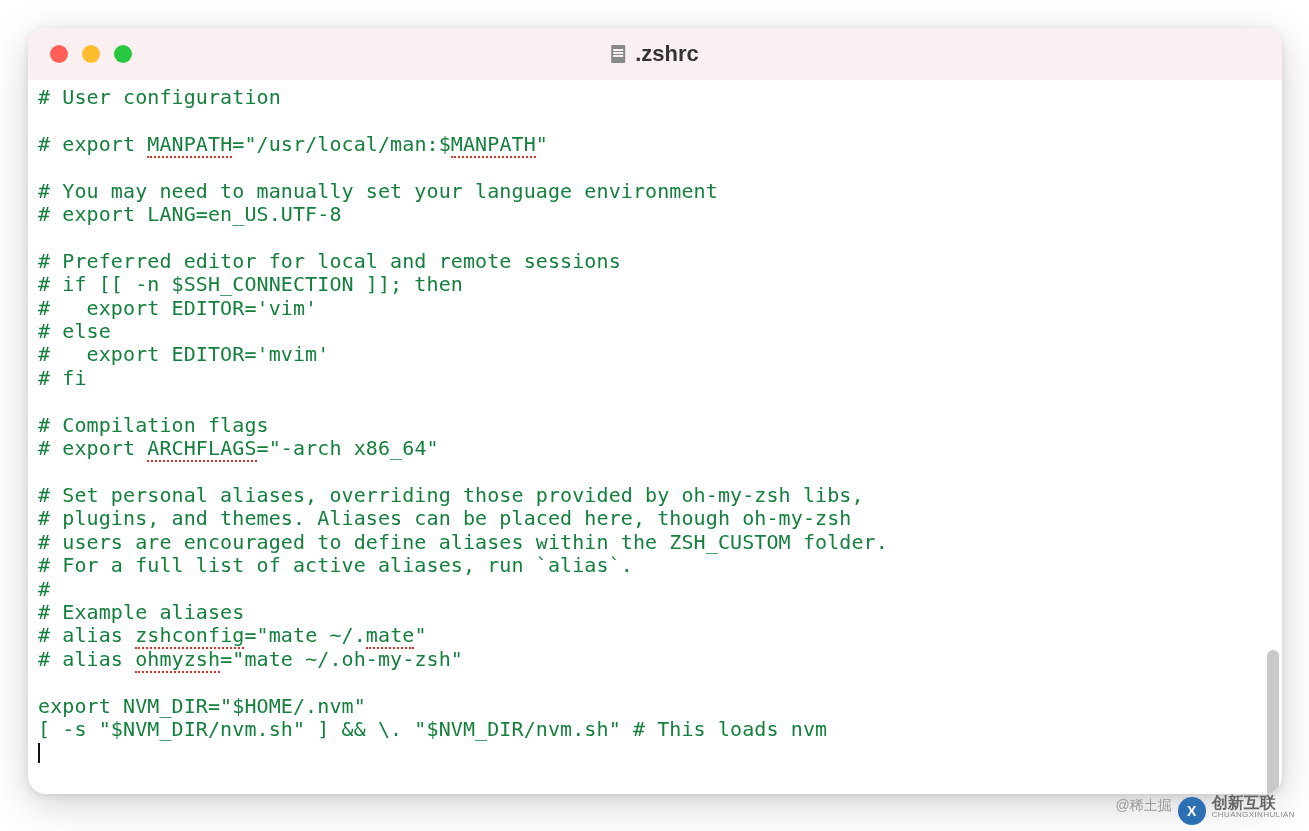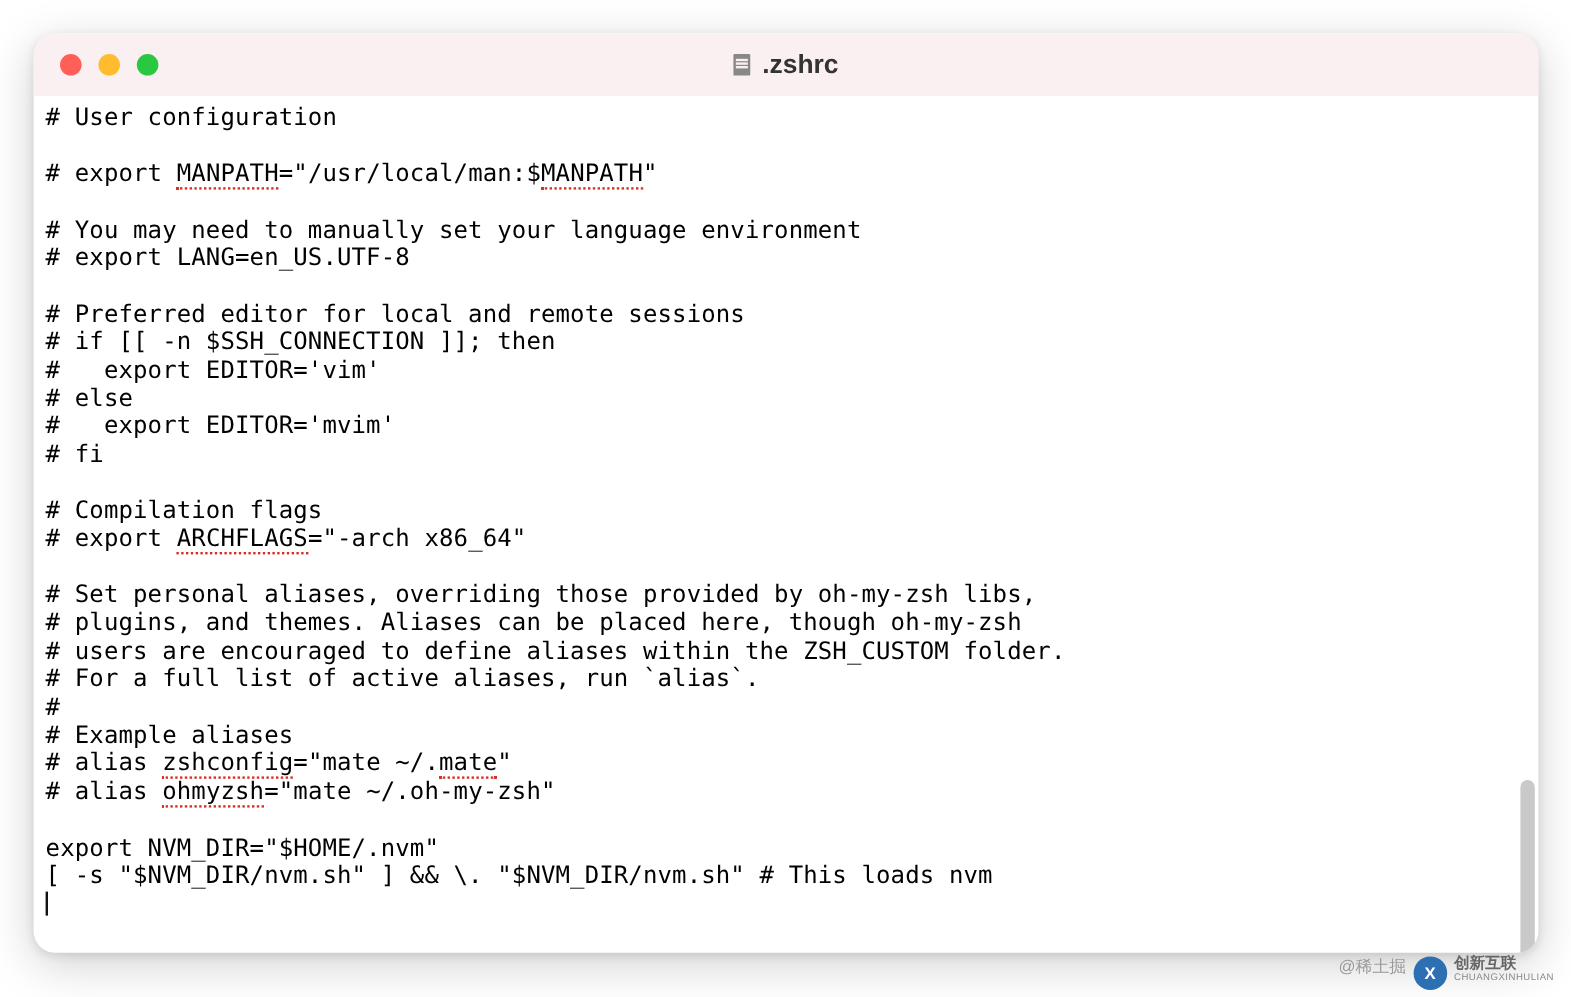--- a/index.html
+++ b/index.html
@@ -71,21 +71,21 @@
     height: 2px;
     background: #fbf0f1;
     box-shadow: 0 3px 0 #fbf0f1, 0 6px 0 #fbf0f1;
   }
   .editor {
     flex: 1;
     padding: 6px 10px 10px 10px;
     font-family: "Menlo", "Monaco", "Consolas", monospace;
     font-size: 20px;
     line-height: 23.4px;
-    color: #000000;
+    color: #15803d;
     white-space: pre;
     overflow: hidden;
     position: relative;
     letter-spacing: 0.1px;
   }
   .underline-red {
     border-bottom: 2px dotted #d93025;
     padding-bottom: 0px;
   }
   .cursor {
@@ -178,16 +178,16 @@
 
 export NVM_DIR="$HOME/.nvm"
 [ -s "$NVM_DIR/nvm.sh" ] &amp;&amp; \. "$NVM_DIR/nvm.sh" # This loads nvm
 <span class="cursor"></span><div class="scrollbar"></div></div>
 </div>
 
 <div class="watermark">
   <span>@稀土掘</span>
   <div class="logo-circle">X</div>
   <div>
-    <div class="wm-text" style="font-size:13px;color:#666;font-weight:600">创新互联</div>
+    <div class="wm-text" style="font-size:16px;color:#666;font-weight:600">创新互联</div>
     <div class="wm-text" style="font-size:8px;letter-spacing:0.4px">CHUANGXINHULIAN</div>
   </div>
 </div>
 
 </body></html>

